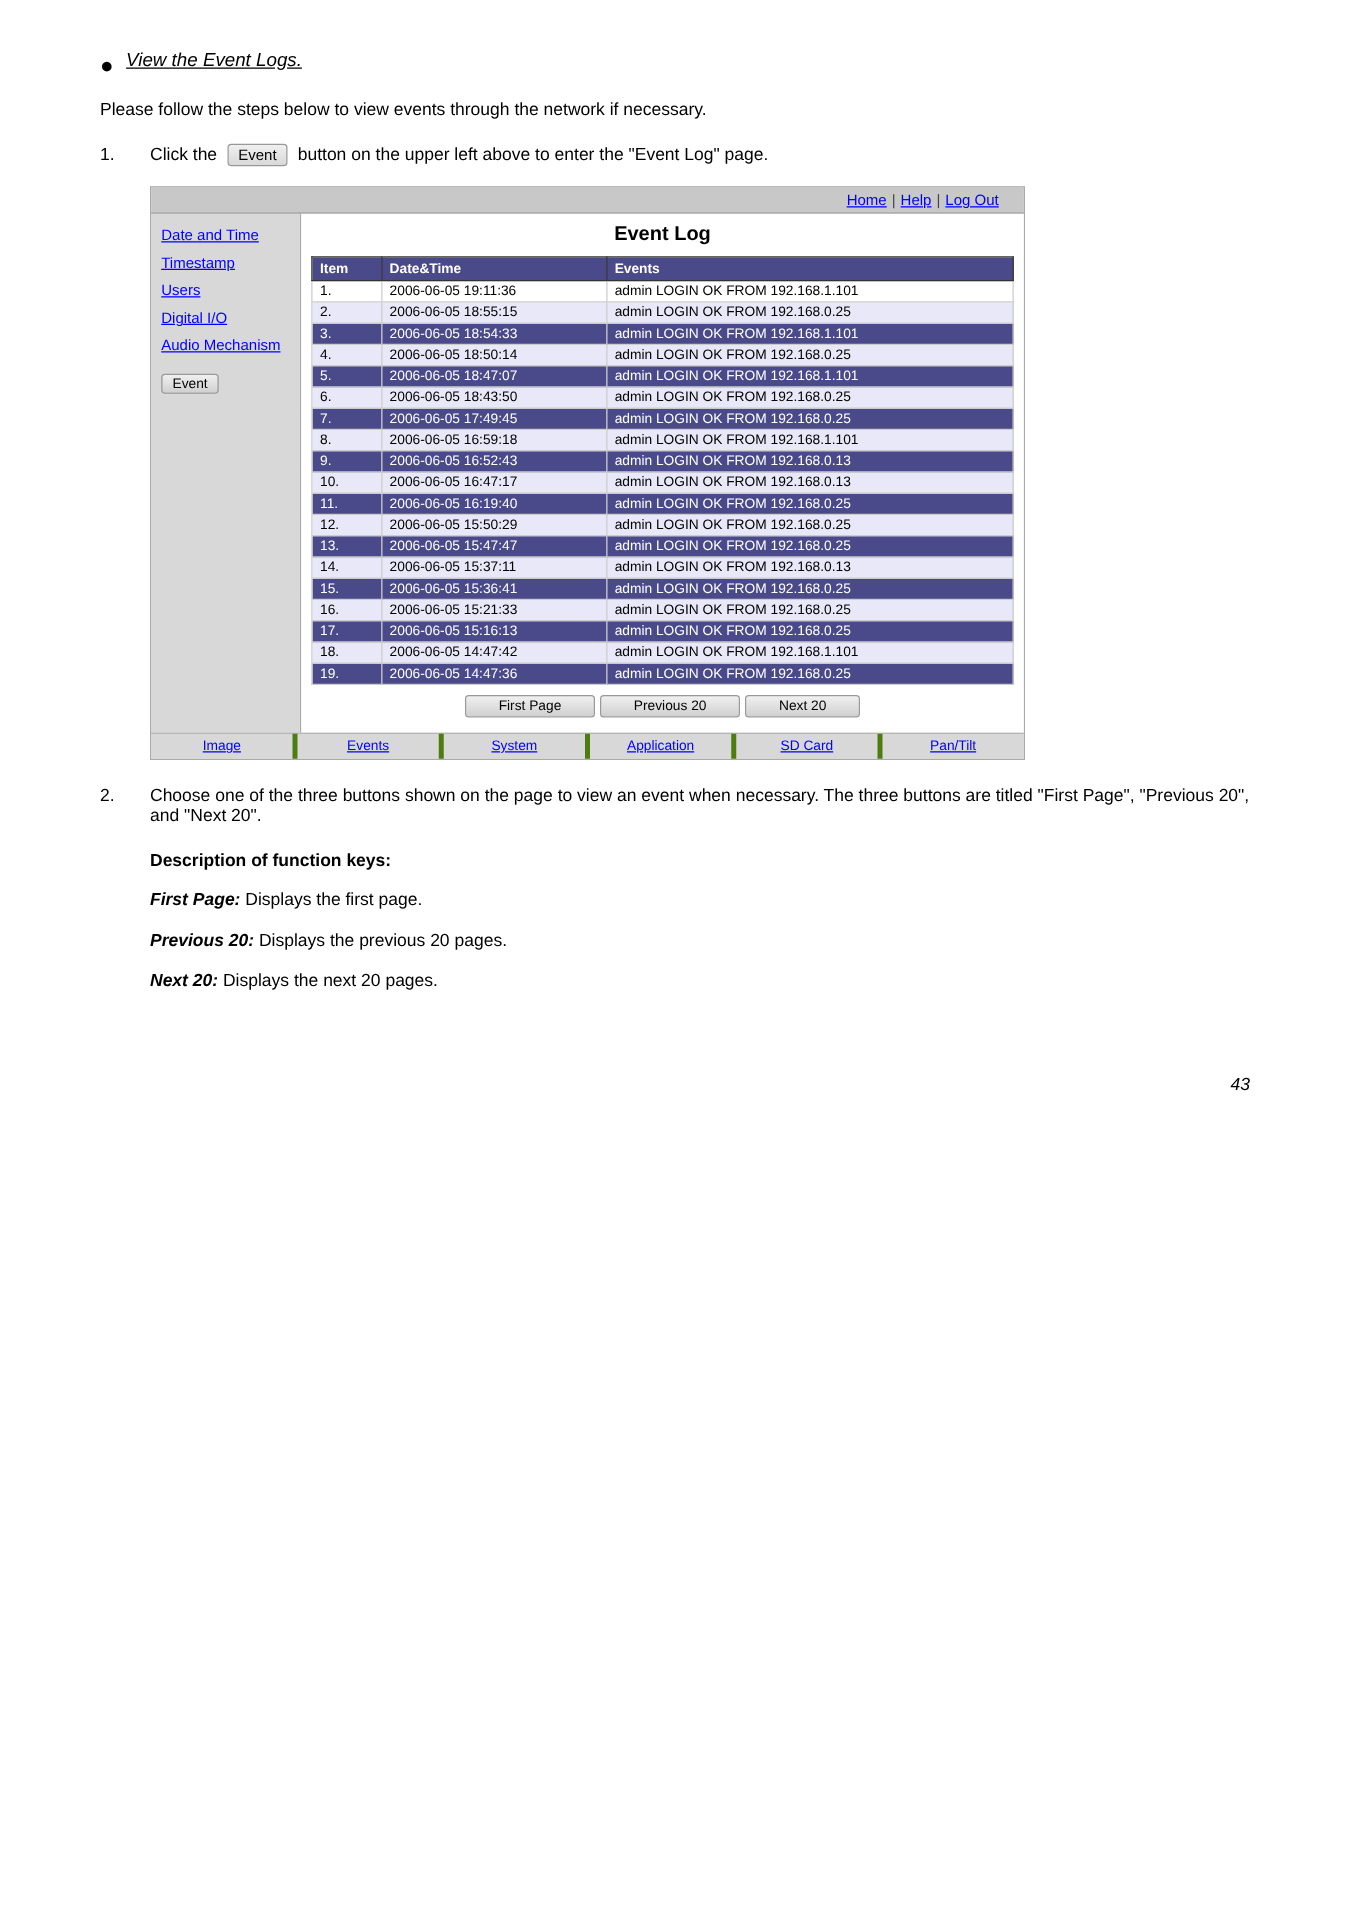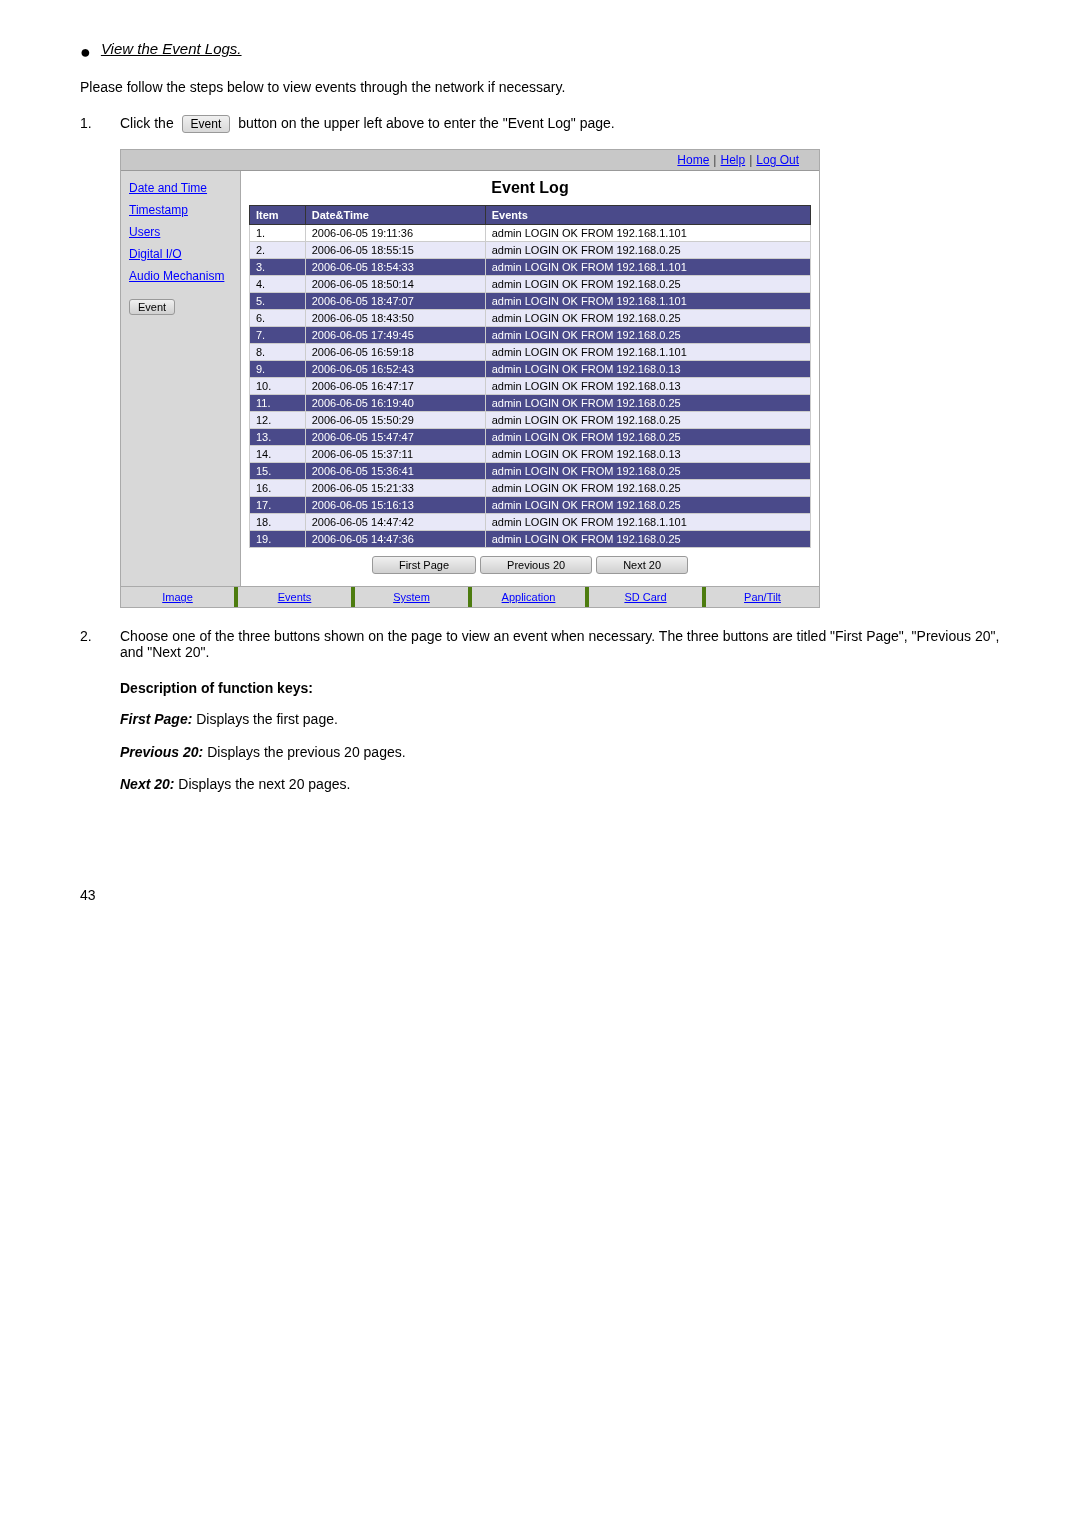--- a/index.html
+++ b/index.html
@@ -188,23 +188,24 @@
       margin-bottom: 10px;
       font-size: 14px;
       line-height: 1.6;
     }
     .desc-item strong {
       font-weight: bold;
       font-style: italic;
     }
     
     .page-num {
-      text-align: left;
-      margin-top: 92px;
-      font-size: 14px;
+      text-align: right;
+      margin-top: 64px;
+      font-size: 14px;
+      font-style: italic;
     }
   </style>
 </head>
 <body>
 
 <div class="section-header">
   <span class="bullet">●</span>
   <span class="section-title">View the Event Logs.</span>
 </div>
 

